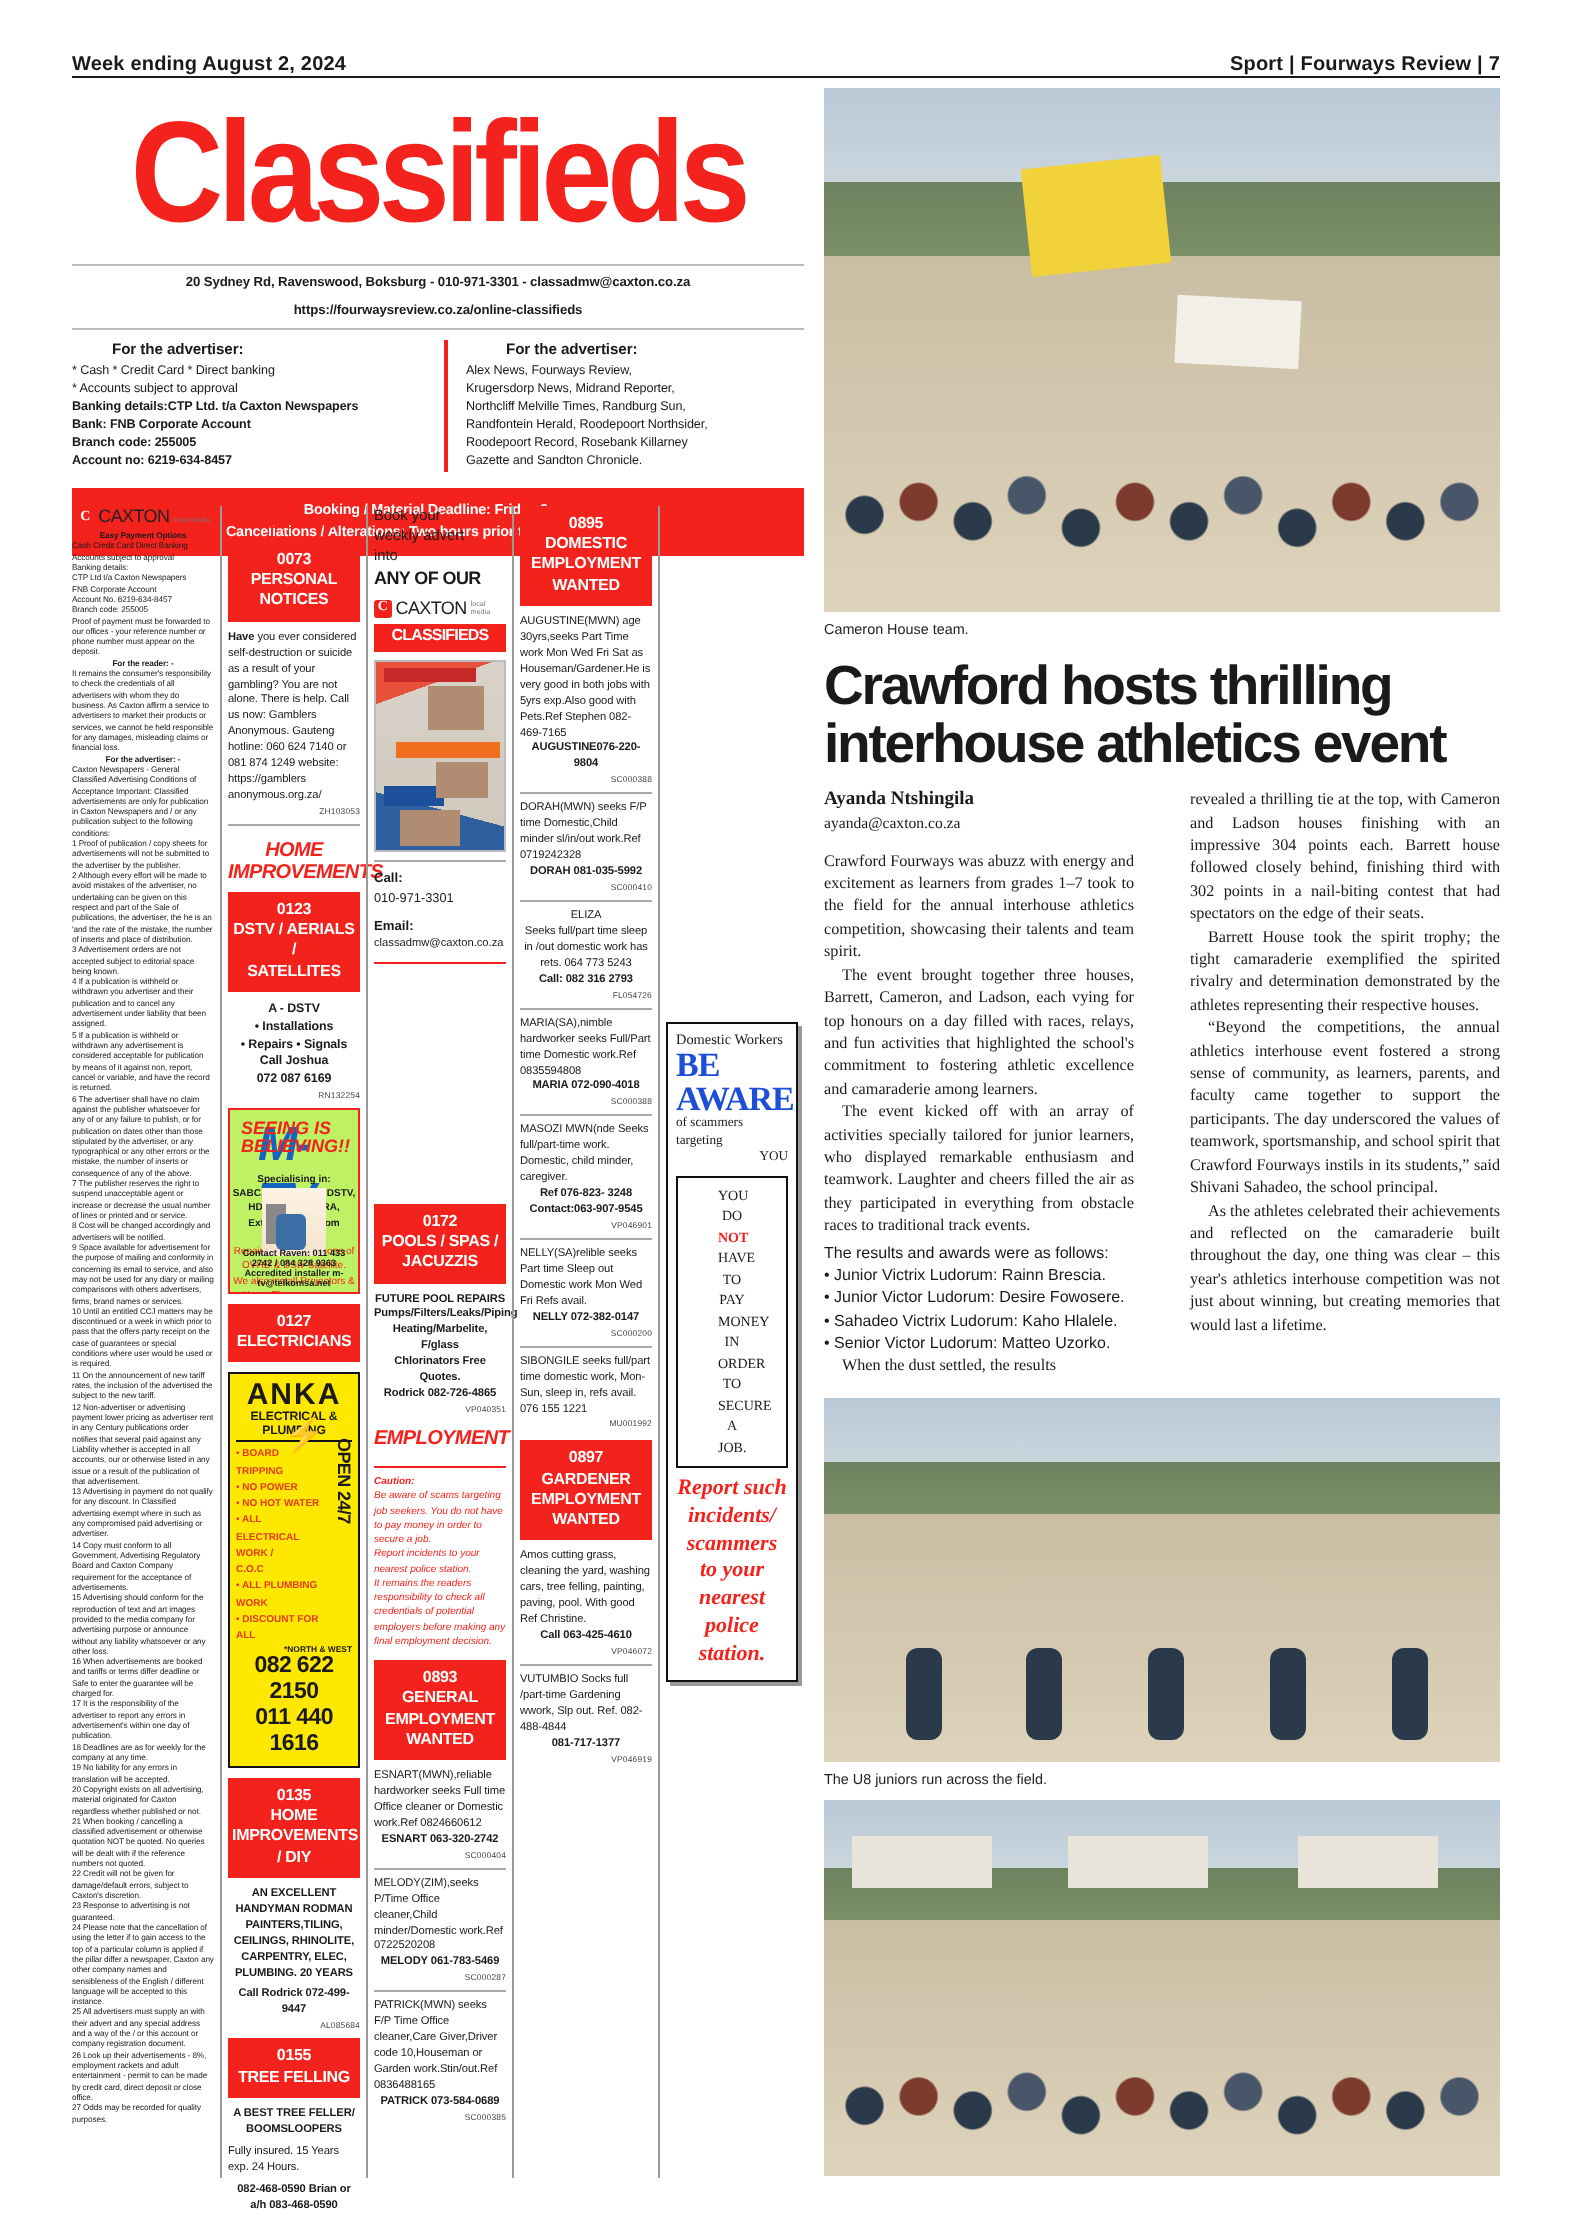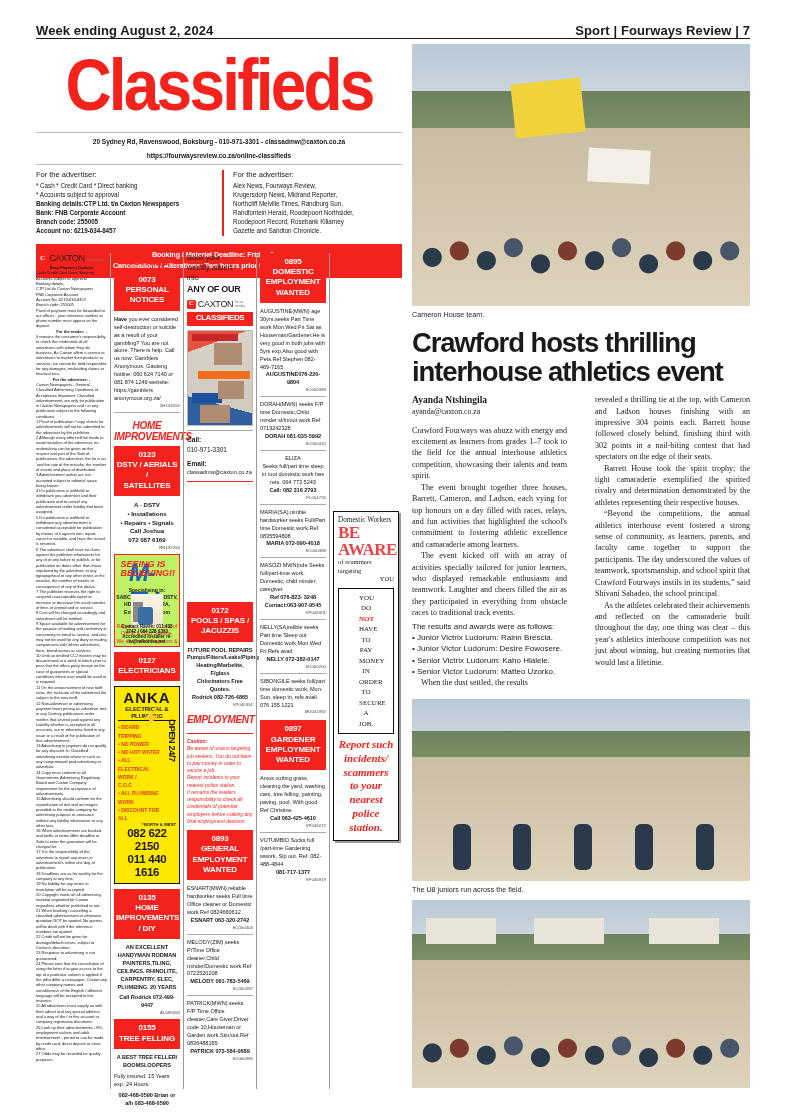--- a/index.html
+++ b/index.html
@@ -10,21 +10,21 @@
     color: #1a1a1a;
     position: relative;
     overflow: hidden;
   }
   .page { width: 786px; height: 1113px; position: relative; padding: 0; }
 
   
   .runhead {
     position: absolute; left: 36px; top: 22px; right: 36px; height: 16px;
     display: flex; justify-content: space-between; align-items: flex-end;
-    font-size: 13px; font-weight: bold; letter-spacing: 0.1px;
+    font-size: 10px; font-weight: bold; letter-spacing: 0.1px;
   }
   .runhead-rule {
     position: absolute; left: 36px; right: 36px; top: 38px;
     border-top: 1.6px solid #1a1a1a;
   }
 
   
   .left-col { position: absolute; left: 36px; top: 44px; width: 366px; height: 1045px; }
 
   .classifieds-logo {
@@ -42,21 +42,21 @@
   .logo-rule { border-top: 1px solid #bbb; margin-top: 18px; }
   .contact-line {
     text-align: center; font-size: 6.6px; font-weight: bold;
     padding-top: 4px; line-height: 1.45; letter-spacing: -0.05px;
   }
   .contact-rule { border-top: 1px solid #bbb; margin-top: 4px; margin-bottom: 5px; }
 
   .adv-cols { display: flex; gap: 0px; font-size: 6.3px; line-height: 1.42; }
   .adv-colA { width: 186px; padding-right: 8px; }
   .adv-colB { width: 180px; padding-left: 9px; border-left: 2px solid #f4221c; }
-  .adv-head { font-weight: normal; font-size: 7.6px; margin-bottom: 1px; }
+  .adv-head { font-weight: bold; font-size: 7.6px; margin-bottom: 1px; margin-left: 20px; }
   .adv-colA div, .adv-colB div { letter-spacing: -0.05px; }
   .b { font-weight: bold; }
 
   .deadline-bar {
     margin-top: 8px; background: #f4221c; color: #fff;
     text-align: center; font-weight: bold; font-size: 7.2px;
     padding: 5px 2px 6px; line-height: 1.6; letter-spacing: -0.1px;
   }
 
   
@@ -159,21 +159,21 @@
   .anka-bolt { position:absolute; right:16px; top:20px; color:#e23b1e; font-size:17px; }
   .anka-nw { font-size:4.2px; font-weight:bold; text-align:right; }
   .anka-phone { text-align:center; font-size:11.5px; font-weight:bold; line-height:1.12; letter-spacing:-0.3px; }
 
   
   .aware {
     border:1.4px solid #111; background:#fff; padding:4px 4px 6px; margin-top:4px;
     font-family: "Liberation Serif", serif; box-shadow: 2px 2px 0 #999;
   }
   .aware .t1 { font-size:7.2px; }
-  .aware .t2 { color:#ef4444; font-weight:bold; font-size:17px; letter-spacing:-0.5px; line-height:1; }
+  .aware .t2 { color:#1d4ed8; font-weight:bold; font-size:17px; letter-spacing:-0.5px; line-height:1; }
   .aware .t3 { font-size:6.6px; line-height:1.3; }
   .aware .t3 .r { display:block; text-align:right; }
   .aware-box { border:1px solid #111; margin:4px 0; padding:4px 20px; text-align:center; font-size:7px; line-height:1.5; }
   .aware-box .not { color:#f4221c; font-weight:bold; }
   .aware .t4 { color:#f4221c; font-weight:bold; font-size:11px; text-align:center; line-height:1.25;font-style:italic; }
 
   
   .right-col { position: absolute; left: 412px; top: 44px; width: 338px; }
 
   .photo { width: 100%; position: relative; overflow: hidden; background:#c7c2b8; }
@@ -596,21 +596,21 @@
           <div class="mail">ayanda@caxton.co.za</div>
         </div>
         <div style="height:8px"></div>
         <p class="first">Crawford Fourways was abuzz with energy and excitement as learners from grades 1–7 took to the field for the annual interhouse athletics competition, showcasing their talents and team spirit.</p>
         <p>The event brought together three houses, Barrett, Cameron, and Ladson, each vying for top honours on a day filled with races, relays, and fun activities that highlighted the school's commitment to fostering athletic excellence and camaraderie among learners.</p>
         <p>The event kicked off with an array of activities specially tailored for junior learners, who displayed remarkable enthusiasm and teamwork. Laughter and cheers filled the air as they participated in everything from obstacle races to traditional track events.</p>
         <p class="results-lead">The results and awards were as follows:</p>
         <ul>
           <li>Junior Victrix Ludorum: Rainn Brescia.</li>
           <li>Junior Victor Ludorum: Desire Fowosere.</li>
-          <li>Senior Victrix Ludorum: Kaho Hlalele.</li>
+          <li>Sahadeo Victrix Ludorum: Kaho Hlalele.</li>
           <li>Senior Victor Ludorum: Matteo Uzorko.</li>
         </ul>
         <p>When the dust settled, the results</p>
       </div>
       <div class="bcol">
         <p class="first">revealed a thrilling tie at the top, with Cameron and Ladson houses finishing with an impressive 304 points each. Barrett house followed closely behind, finishing third with 302 points in a nail-biting contest that had spectators on the edge of their seats.</p>
         <p>Barrett House took the spirit trophy; the tight camaraderie exemplified the spirited rivalry and determination demonstrated by the athletes representing their respective houses.</p>
         <p>“Beyond the competitions, the annual athletics interhouse event fostered a strong sense of community, as learners, parents, and faculty came together to support the participants. The day underscored the values of teamwork, sportsmanship, and school spirit that Crawford Fourways instils in its students,” said Shivani Sahadeo, the school principal.</p>
         <p>As the athletes celebrated their achievements and reflected on the camaraderie built throughout the day, one thing was clear – this year's athletics interhouse competition was not just about winning, but creating memories that would last a lifetime.</p>
       </div>

